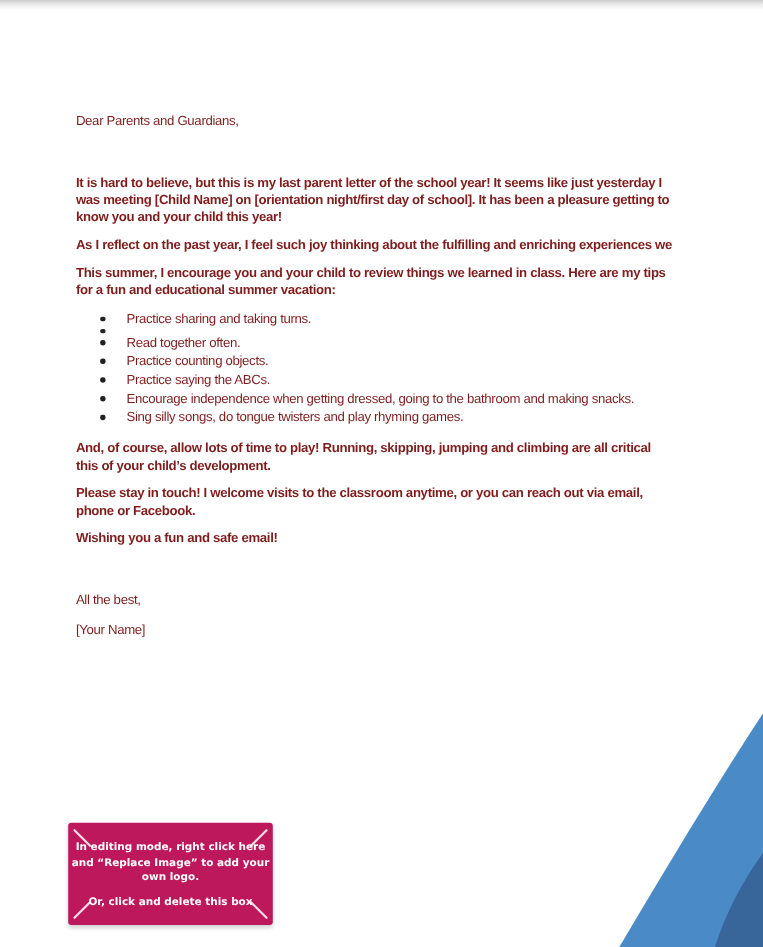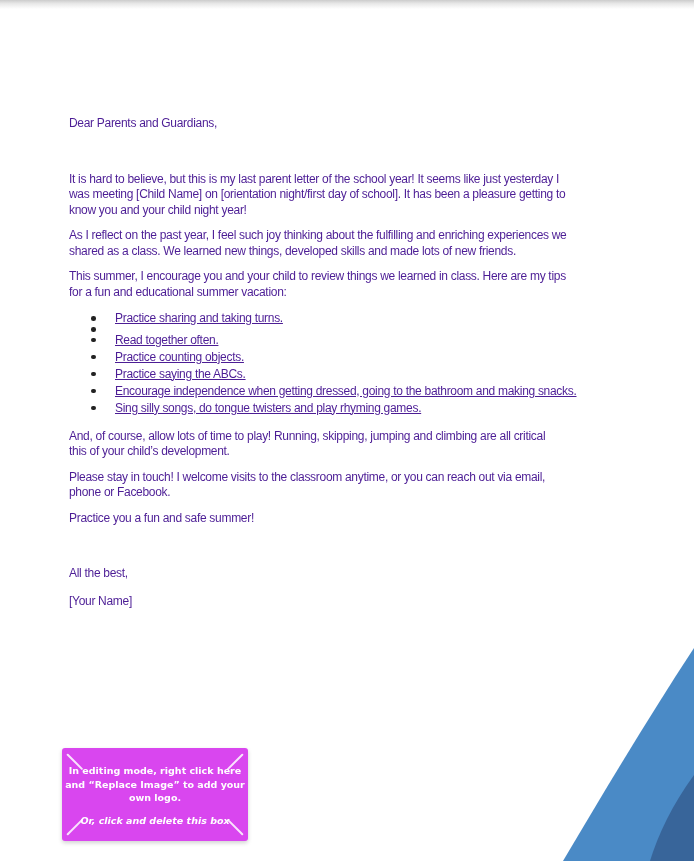--- a/index.html
+++ b/index.html
@@ -9,51 +9,51 @@
     overflow: hidden;
     font-family: "Liberation Sans", sans-serif;
     position: relative;
   }
   .page { position: absolute; inset: 0; background: #ffffff; }
   .top-edge {
     position: absolute; top: 0; left: 0; right: 0; height: 9px;
     background: linear-gradient(to bottom, #cccccc 0%, #e8e8e8 40%, #ffffff 100%);
   }
   .content {
-    position: absolute; top: 116px; left: 69px; width: 566px;
-    color: #4c1d95;
+    position: absolute; top: 103px; left: 69px; width: 566px;
+    color: #7f1d1d;
     font-size: 12px;
     letter-spacing: -0.3px;
     line-height: 15.5px;
   }
   .content div { white-space: nowrap; }
   .greeting { margin-bottom: 40px; }
-  .para { margin: 0 0 10px 0; }
-  .bullets { margin: 2px 0 12px 0; padding: 0; list-style: none; text-decoration: underline; }
+  .para { margin: 0 0 10px 0; font-weight: bold; }
+  .bullets { margin: 2px 0 12px 0; padding: 0; list-style: none; }
   .bullet-item { display: flex; line-height: 17px; }
   .bullet-dot-wrap { width: 24px; padding-left: 22px; flex: 0 0 auto; display: flex; align-items: center; }
   .bullet-dot { width: 4.5px; height: 4.5px; border-radius: 50%; background: #222222; }
   .closing { margin: 40px 0 12px 0; }
   .signature { margin: 0; }
 
   .logo-box {
     position: absolute; left: 62px; top: 748px;
     width: 186px; height: 93px;
     border-radius: 3px;
     box-shadow: 0 2px 4px rgba(0,0,0,0.18);
     text-align: center;
     font-family: "DejaVu Sans", sans-serif;
     font-weight: bold;
     font-size: 9.5px;
     line-height: 13.5px;
     padding-top: 16px;
     box-sizing: border-box;
     cursor: pointer;
   }
-  .logo-box .action-block { margin-top: 9px; font-style: italic; }
+  .logo-box .action-block { margin-top: 9px; }
   .crop-mark {
     position: absolute; width: 22px; height: 2px;
     background: rgba(255,255,255,0.85); border-radius: 1px;
   }
   .crop-tl { left: 5px; top: 5px; transform-origin: 0 50%; transform: rotate(45deg); }
   .crop-tr { right: 5px; top: 5px; transform-origin: 100% 50%; transform: rotate(-45deg); }
   .crop-bl { left: 5px; bottom: 5px; transform-origin: 0 50%; transform: rotate(-45deg); }
   .crop-br { right: 5px; bottom: 5px; transform-origin: 100% 50%; transform: rotate(45deg); }
 
   .swoosh { position: absolute; right: 0; bottom: 0; width: 154px; height: 241px; }
@@ -64,25 +64,24 @@
 <div class="page">
 
   <div class="top-edge"></div>
 
   <div class="content">
     <div class="greeting">Dear Parents and Guardians,</div>
     <div>
         <div class="para">
           <div class="line">It is hard to believe, but this is my last parent letter of the school year! It seems like just yesterday I</div>
           <div class="line">was meeting [Child Name] on [orientation night/first day of school]. It has been a pleasure getting to</div>
-          <div class="line">know you and your child night year!</div>
+          <div class="line">know you and your child this year!</div>
         </div>
         <div class="para">
           <div class="line">As I reflect on the past year, I feel such joy thinking about the fulfilling and enriching experiences we</div>
-          <div class="line">shared as a class. We learned new things, developed skills and made lots of new friends.</div>
         </div>
         <div class="para">
           <div class="line">This summer, I encourage you and your child to review things we learned in class. Here are my tips</div>
           <div class="line">for a fun and educational summer vacation:</div>
         </div>
         <div class="bullets">
           <div class="bullet-item">
             <span class="bullet-dot-wrap">
               <span class="bullet-dot"></span>
             </span>
@@ -126,28 +125,28 @@
         </div>
         <div class="para">
           <div class="line">And, of course, allow lots of time to play! Running, skipping, jumping and climbing are all critical</div>
           <div class="line">this of your child’s development.</div>
         </div>
         <div class="para">
           <div class="line">Please stay in touch! I welcome visits to the classroom anytime, or you can reach out via email,</div>
           <div class="line">phone or Facebook.</div>
         </div>
         <div class="para">
-          <div class="line">Practice you a fun and safe summer!</div>
+          <div class="line">Wishing you a fun and safe email!</div>
         </div>
       </div>
     <div class="closing">All the best,</div>
     <div class="signature">[Your Name]</div>
   </div>
 
-  <div class="logo-box" style="background-color: #d946ef; color: rgb(255, 255, 255);">
+  <div class="logo-box" style="background-color: #be185d; color: rgb(255, 255, 255);">
     <span class="crop-mark crop-tl"></span>
     <span class="crop-mark crop-tr"></span>
     <span class="crop-mark crop-bl"></span>
     <span class="crop-mark crop-br"></span>
     <div class="instruction-block">
         <div>In editing mode, right click here</div>
         <div>and “Replace Image” to add your</div>
         <div>own logo.</div>
       </div>
     <div class="action-block">

